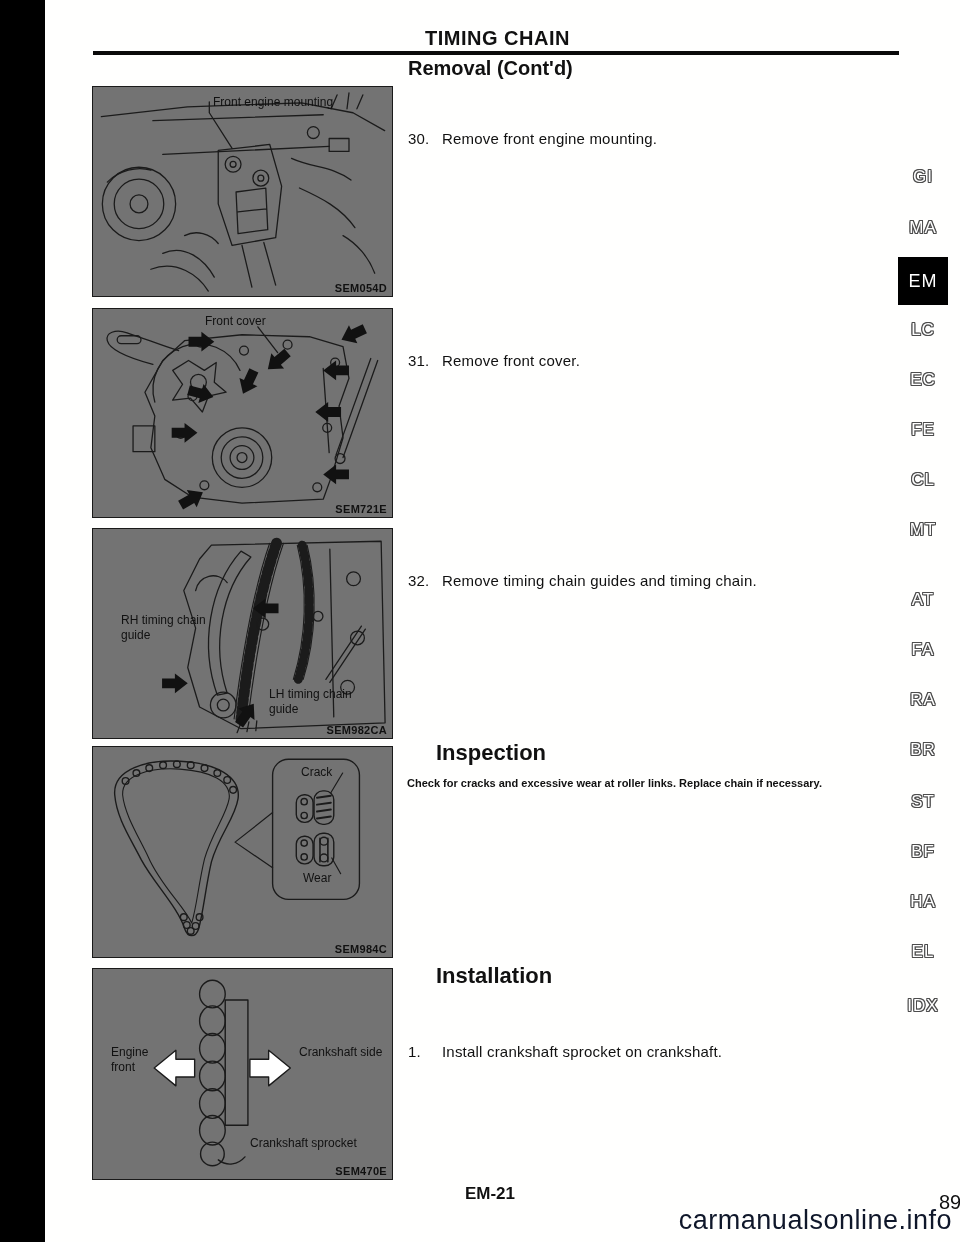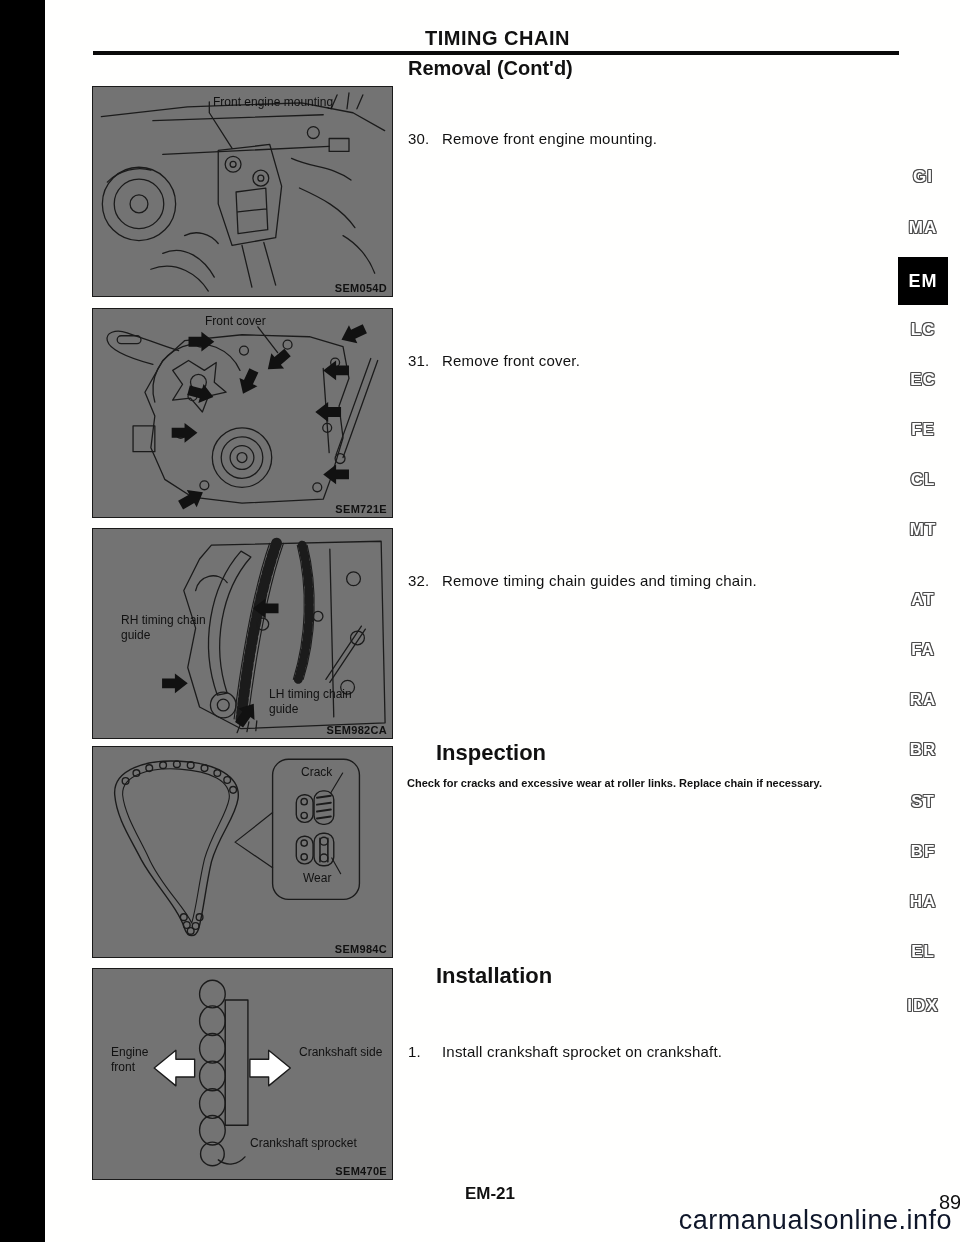--- a/index.html
+++ b/index.html
@@ -18,21 +18,21 @@
   .sechead { position:absolute; left:407px; font-size:22px; font-weight:700;margin-left:29px; }
   .boldpar { position:absolute; left:407px; width:492px; font-size:11px; font-weight:700;
              line-height:23px; text-align:justify; }
 
   .fig { position:absolute; left:92px; width:301px; border:1.6px solid #1a1a1a; background:#737373; }
   .fig svg.art { position:absolute; left:0; top:0; width:100%; height:100%; }
   .flabel { position:absolute; font-size:12px; line-height:1.25; color:#111; }
   .fcode  { position:absolute; right:5px; bottom:2px; font-size:11px; font-weight:600; letter-spacing:.3px; }
 
   .tab { position:absolute; left:894px; width:58px; text-align:center; font-size:17px;
-         font-weight:700; letter-spacing:1px; color:#fff;
+         font-weight:400; letter-spacing:1px; color:#fff;
          text-shadow:-1px -1px 0 #4d4d4d, 1px -1px 0 #4d4d4d, -1px 1px 0 #4d4d4d,
                       1px 1px 0 #4d4d4d, 0 1px 0 #4d4d4d, 0 -1px 0 #4d4d4d,
                       1px 0 0 #4d4d4d, -1px 0 0 #4d4d4d; }
   .tab.active { left:898px; width:50px; height:48px; background:#000; text-shadow:none;
                 line-height:48px; font-size:18px; }
 
   .em21 { position:absolute; left:430px; top:1184px; width:120px; text-align:center;
           font-size:17px; font-weight:700; }
   .pagenum { position:absolute; left:897px; top:1191px; font-family:Liberation Sans, sans-serif;
              font-size:20px;margin-left:42px; }

